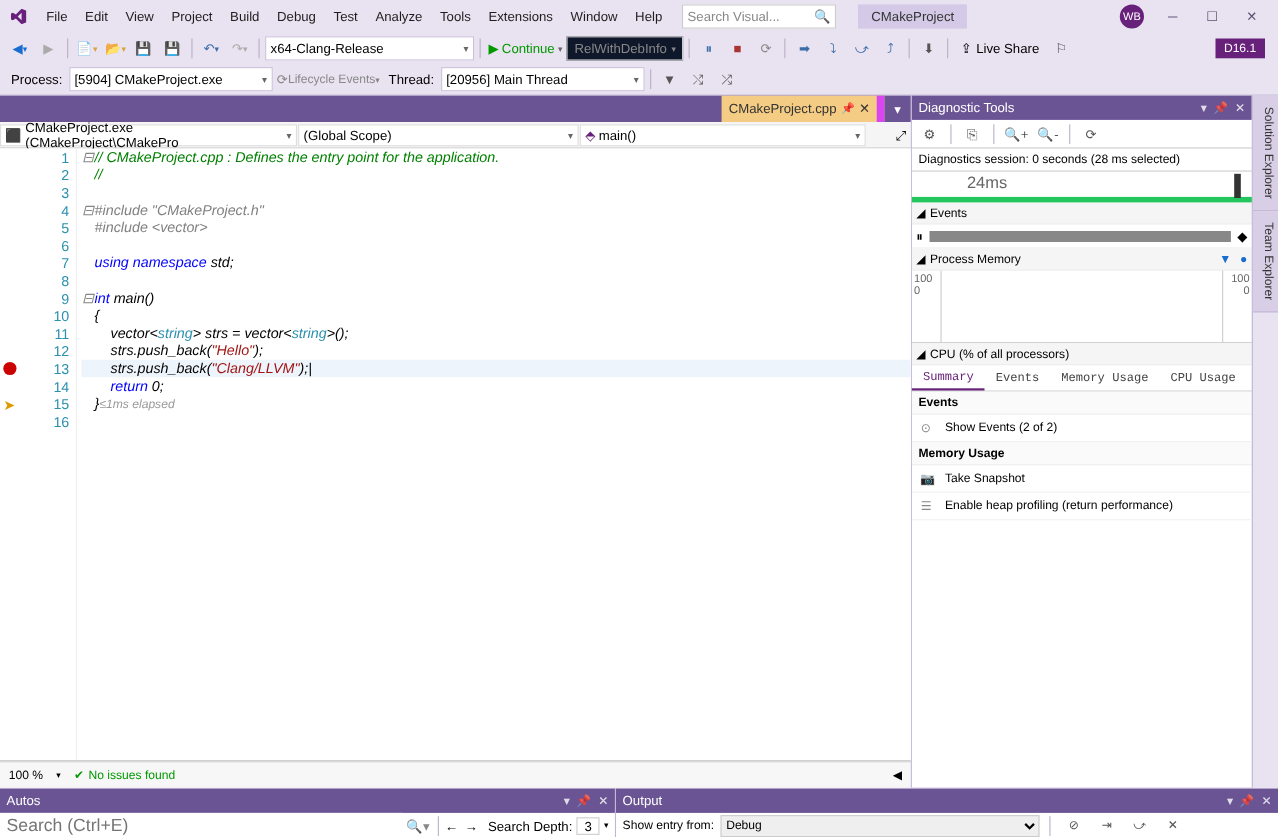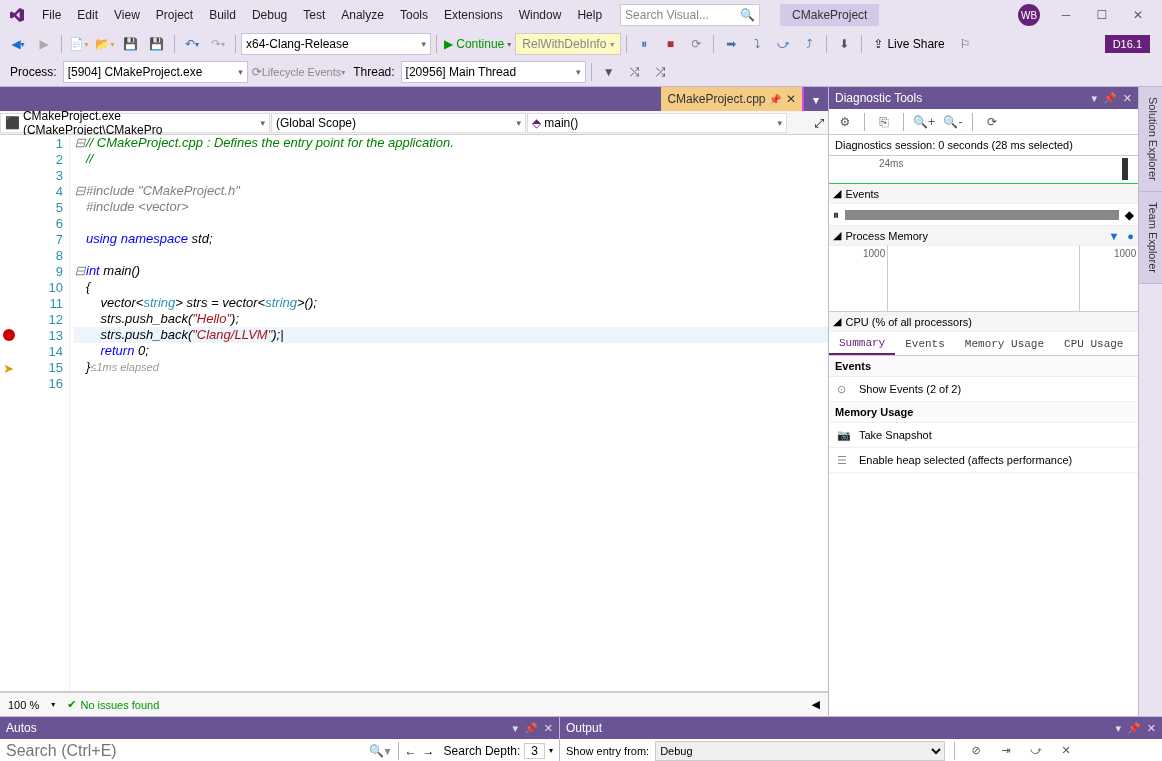--- a/index.html
+++ b/index.html
@@ -16,34 +16,34 @@
 .win-btn { width: 36px; height: 24px; display: flex; align-items: center; justify-content: center; color: #5b5370; cursor: pointer; }
 
 
 .toolbar { background: #e9e2f1; border-bottom: 1px solid #c2b6d6; }
 .tb-row { height: 28px; display: flex; align-items: center; padding: 0 6px; gap: 2px; }
 .tb-btn { min-width: 24px; height: 22px; display: flex; align-items: center; justify-content: center; cursor: pointer; color: #555; padding: 0 2px; }
 .tb-sep { width: 1px; height: 18px; background: #b8b0c8; margin: 0 3px; }
 .tb-dropdown { height: 22px; border: 1px solid #ccc0dd; background: #fff; padding: 0 4px; display: flex; align-items: center; min-width: 120px; cursor: pointer; }
 .tb-dropdown .arrow { margin-left: auto; font-size: 9px; color: #666; }
 .continue-btn { color: #090; display: flex; align-items: center; gap: 3px; }
-.rel-badge { height: 22px; border: 1px solid #ccc; background: #fef9c3; padding: 0 6px; display: flex; align-items: center; color: #888; text-align: center; }
+.rel-badge { height: 22px; border: 1px solid #ccc; background: #0f172a; padding: 0 6px; display: flex; align-items: center; color: #888; text-align: center; }
 .version-badge { margin-left: auto; margin-right: 6px; background: #68217a; color: #fff; padding: 3px 8px; font-size: 11px; }
 .live-share { display: flex; align-items: center; gap: 4px; padding: 0 6px; }
 
 
 .main-area { display: flex; height: calc(761px - 30px - 56px - 24px - 22px); }
 .left-col { flex: 1; display: flex; flex-direction: column; }
 .right-col { width: 310px; display: flex; flex-direction: column; border-left: 1px solid #c2b6d6; }
 .vtabs { width: 24px; background: #e9e2f1; border-left: 1px solid #c2b6d6; display: flex; flex-direction: column; }
 .vtab { writing-mode: vertical-rl; padding: 10px 3px; cursor: pointer; color: #333; font-size: 11px; background: #d8cfe6; border-bottom: 1px solid #c2b6d6; }
 
 
 .tab-strip { height: 24px; background: #6a5494; display: flex; align-items: flex-end; justify-content: flex-end; }
-.doc-tab { height: 24px; background: #f5cc84; padding: 0 6px; display: flex; align-items: center; gap: 4px; color: #333; border-right: 2px solid #d946ef; }
+.doc-tab { height: 24px; background: #f5cc84; padding: 0 6px; display: flex; align-items: center; gap: 4px; color: #333; border-right: 7px solid #d946ef; }
 .doc-tab .close { cursor: pointer; }
 .doc-tab .pin { font-size: 10px; }
 
 
 .navbar { height: 24px; background: #f5f5f5; border-bottom: 1px solid #ccc; display: flex; align-items: center; }
 .navbar .combo { border: 1px solid #ddd; height: 20px; padding: 0 4px; display: flex; align-items: center; cursor: pointer; background: #fff; margin-right: 1px; }
 .navbar .combo .arrow { margin-left: auto; font-size: 9px; color: #666; }
 .navbar .combo.c1 { width: 270px; }
 .navbar .combo.c2 { width: 255px; }
 .navbar .combo.c3 { width: 260px; }
@@ -71,27 +71,27 @@
 .editor-status .arrow { margin-left: auto; }
 
 
 .panel-header { height: 22px; background: #6a5494; color: #fff; display: flex; align-items: center; padding: 0 6px; font-size: 12px; }
 .panel-header .icons { margin-left: auto; display: flex; gap: 6px; }
 .panel-header .icons span { cursor: pointer; opacity: 0.8; font-size: 11px; }
 
 
 .diag-toolbar { height: 26px; border-bottom: 1px solid #ccc; display: flex; align-items: center; padding: 0 4px; gap: 4px; }
 .diag-session { padding: 4px 6px; font-size: 11px; border-bottom: 1px solid #ccc; }
-.diag-timeline { height: 28px; border-bottom: 1px solid #22c55e; position: relative; font-size: 10px; color: #666; }
+.diag-timeline { height: 28px; border-bottom: 5px solid #22c55e; position: relative; font-size: 15px; color: #666; }
 .diag-timeline .mark { position: absolute; right: 10px; top: 2px; width: 6px; height: 22px; background: #333; }
 .diag-section-head { height: 20px; background: #f5f5f5; border-bottom: 1px solid #eee; padding: 0 4px; display: flex; align-items: center; gap: 4px; font-size: 11px; cursor: pointer; }
 .diag-events-track { height: 22px; display: flex; align-items: center; border-bottom: 1px solid #eee; padding: 0 4px; }
 .diag-events-track .bar { flex: 1; height: 10px; background: #888; margin-left: 6px; margin-right: 6px; }
 .diag-chart { height: 66px; border-bottom: 1px solid #ccc; display: flex; font-size: 10px; color: #666; }
-.diag-chart .axis { width: 26px; display: flex; flex-direction: row; justify-content: space-between; padding: 2px; margin-left: 32px; }
+.diag-chart .axis { width: 26px; display: flex; flex-direction: column; justify-content: flex-start; padding: 2px; }
 .diag-chart .plot { flex: 1; border-left: 1px solid #ccc; border-right: 1px solid #ccc; }
 .diag-tabs { height: 24px; border-bottom: 1px solid #ccc; display: flex; }
 .diag-tab { padding: 0 10px; display: flex; align-items: center; cursor: pointer; color: #444; font-size: 11px; font-family: Liberation Mono, monospace; }
 .diag-tab.active { border-bottom: 2px solid #68217a; color: #68217a; }
 .diag-group-head { padding: 4px 6px; font-weight: 600; border-bottom: 1px solid #eee; font-size: 11px; background: #fafafa; }
 .diag-item { padding: 6px 8px 6px 30px; border-bottom: 1px solid #f0f0f0; font-size: 11px; cursor: pointer; position: relative; }
 .diag-item .ico { position: absolute; left: 8px; color: #888; }
 
 
 .bottom-row { display: flex; height: 218px; border-top: 1px solid #c2b6d6; }
@@ -360,21 +360,21 @@
     <div class="diag-tabs" id="diag-tabs">
         <div class="diag-tab active">Summary</div>
         <div class="diag-tab">Events</div>
         <div class="diag-tab">Memory Usage</div>
         <div class="diag-tab">CPU Usage</div>
       </div>
     <div class="diag-group-head">Events</div>
     <div class="diag-item"><span class="ico">⊙</span><span>Show Events (2 of 2)</span></div>
     <div class="diag-group-head">Memory Usage</div>
     <div class="diag-item"><span class="ico">📷</span><span>Take Snapshot</span></div>
-    <div class="diag-item"><span class="ico">☰</span><span>Enable heap selected (affects performance)</span></div>
+    <div class="diag-item"><span class="ico">☰</span><span>Enable heap profiling (return performance)</span></div>
   </div>
 
   <div class="vtabs" id="vtabs">
       <div class="vtab">Solution Explorer</div>
       <div class="vtab">Team Explorer</div>
     </div>
 </div>
 
 <div class="bottom-row">
   <div class="autos-panel">

